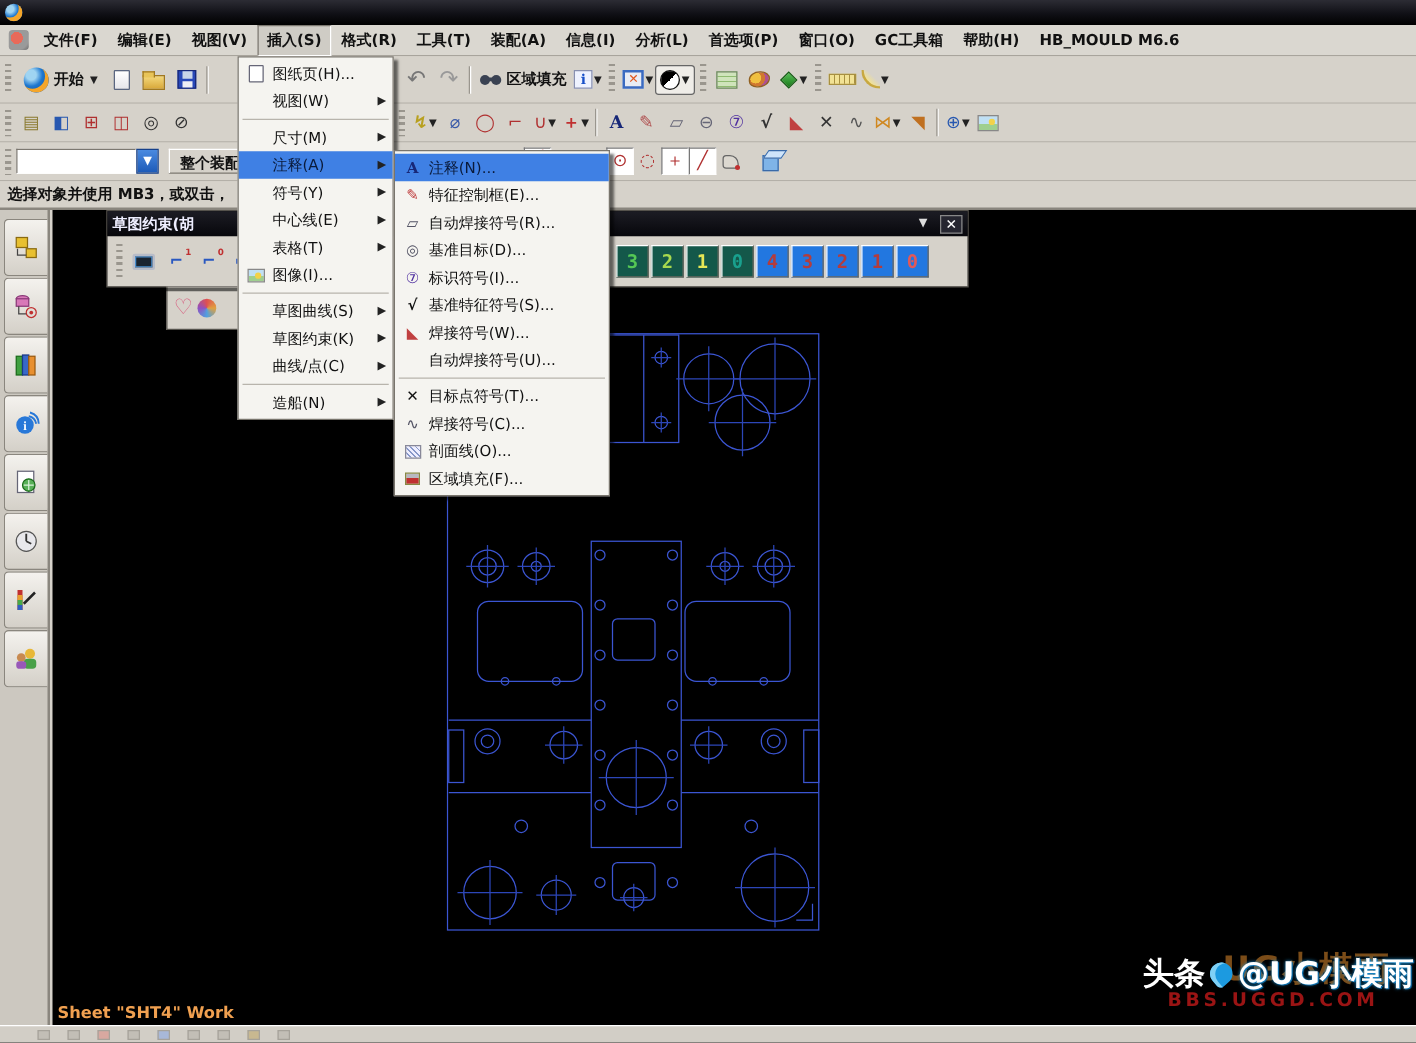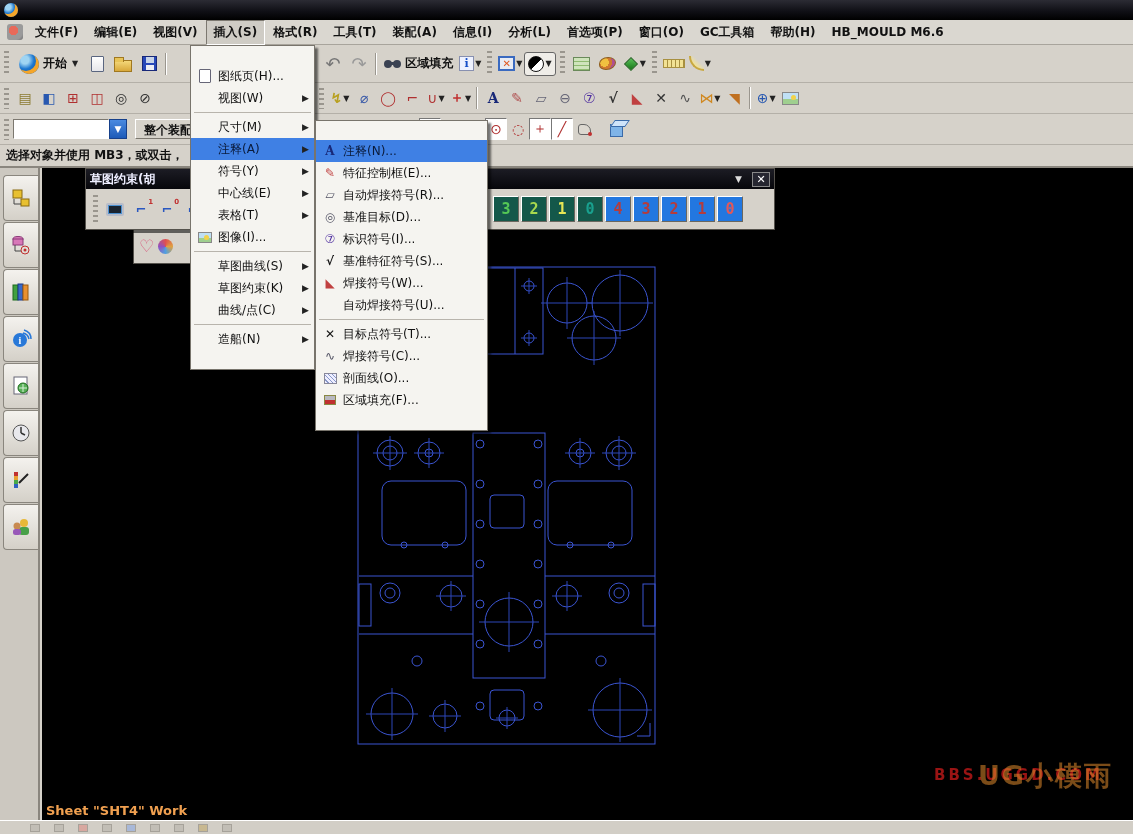--- a/index.html
+++ b/index.html
@@ -90,21 +90,21 @@
   .nb-green{background:#14584a}
   .nb-blue{background:#2277e0}
   .d-g3{color:#55c855}.d-g2{color:#a8d84e}.d-g1{color:#e6e655}.d-g0{color:#19a08e}
   .d-b{color:#b43c3c}.d-b0{color:#e25858}
 
   .mini-tb{position:absolute;left:133px;top:228px;width:78px;height:36px;background:#d6d2ca;border:1px solid #55524c;z-index:9;display:flex;align-items:center;gap:4px;padding:0 5px;box-shadow:2px 2px 0 rgba(0,0,0,.5)}
   .ic-heart{color:#d86080;font-size:17px;font-weight:bold}
   .ic-swirl{width:15px;height:15px;border-radius:50%;background:conic-gradient(#e05050,#e0a040,#50a0e0,#9050c0,#e05050)}
 
   
-  .menu{position:absolute;background:#f5f4f0;border:1px solid #78746c;box-shadow:3px 3px 2px rgba(0,0,0,.55);padding:19px 0;z-index:60}
+  .menu{position:absolute;background:#f5f4f0;border:1px solid #78746c;box-shadow:3px 3px 2px rgba(0,0,0,.55);padding:2px 0;z-index:60}
   .mi{height:22px;display:flex;align-items:center;padding:0 5px;white-space:nowrap}
   .mi .ic{width:18px;flex:0 0 18px;text-align:center;margin-right:4px;font-size:12px;display:flex;align-items:center;justify-content:center}
   .mi .lbl{flex:1;padding-right:8px}
   .mi .arr{font-size:9px;color:#222}
   .mi.hl{background:#3f80e4;color:#0a1a3a}
   .msep{height:0;border-top:1px solid #b8b4ac;margin:3px 3px}
   .insert-menu{left:190px;top:45px;width:125px}
   .sub-menu{left:315px;top:120px;width:173px;z-index:61}
   .mpage{width:12px;height:14px;background:#fff;border:1px solid #667;border-radius:1px}
   .mhatch{width:13px;height:11px;border:1px solid #889;background:repeating-linear-gradient(45deg,#eef 0 2px,#8898c8 2px 3px)}
@@ -690,20 +690,25 @@
   <div class="mi">
     <span class="ic">
         <span class="mfill"></span>
       </span>
     <span class="lbl">区域填充(F)...</span>
   </div>
 </div>
 
 <div class="wm">
   <div class="wm-ghost">UG小模雨</div>
+  <div class="wm-l1">
+    <span class="wm-prefix">头条</span>
+    <span class="wm-drop"></span>
+    <span class="wm-handle">@UG小模雨</span>
+  </div>
   <div class="wm-l2">BBS.UGGD.COM</div>
 </div>
 
 <div class="taskbar">
   <span class="tk"></span>
   <span class="tk"></span>
   <span class="tk" style="background:#d8a8a0"></span>
   <span class="tk"></span>
   <span class="tk" style="background:#a8b8d8"></span>
   <span class="tk"></span>

